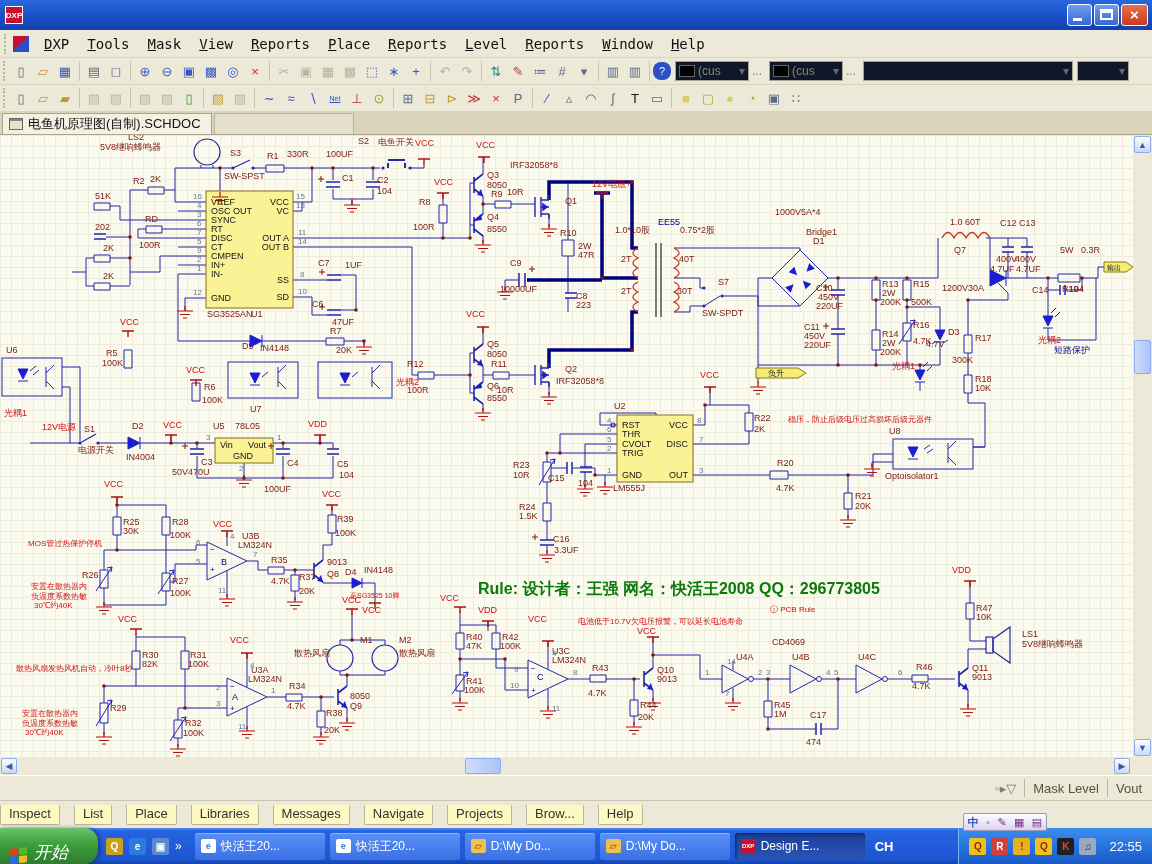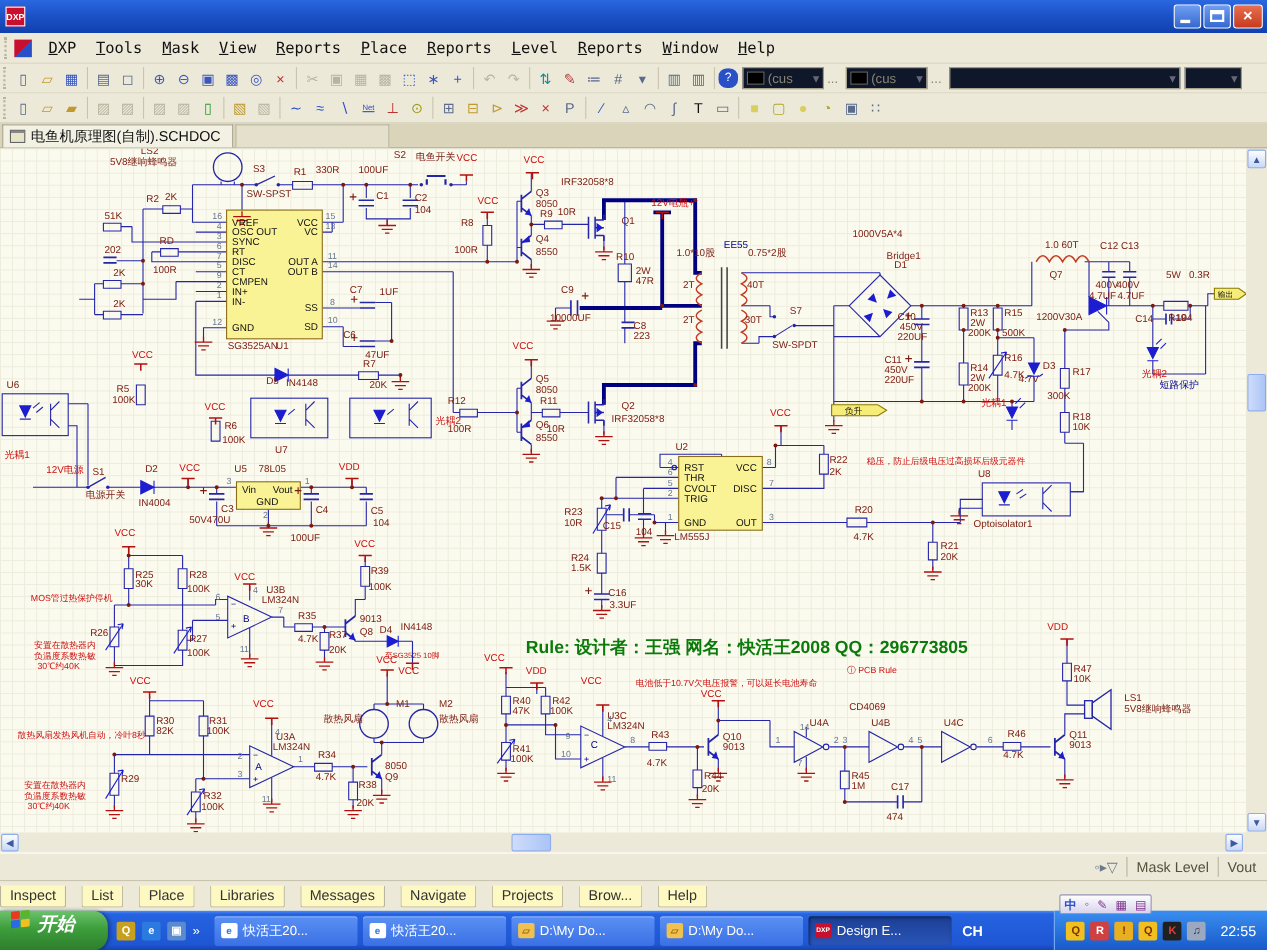--- a/index.html
+++ b/index.html
@@ -51,21 +51,21 @@
 #panelrow .vline{width:1px;height:18px;background:#b8b49e;margin:0 8px}
 
 #statusbar{left:0;top:800px;width:1152px;height:28px;background:#ece9d8;border-top:1px solid #c8c4ae;display:flex;align-items:center;font-size:13px;color:#222}
 #statusleft{padding-left:8px;width:560px}
 #statusleft span{margin-right:26px}
 .ptab{height:20px;border:1px solid #b8b49e;border-top:none;background:#fef9c3;padding:1px 8px 0;margin-right:14px;font-size:13px;color:#333;border-radius:0 0 2px 2px}
 
 #ime{left:963px;top:813px;width:84px;height:18px;background:linear-gradient(180deg,#fdfdff,#d8d4ec);border:1px solid #9a96b8;border-radius:2px;display:flex;align-items:center;justify-content:space-around;font-size:11px;color:#7b2d8b;z-index:9}
 
 #taskbar{left:0;top:828px;width:1152px;height:36px;background:linear-gradient(180deg,#4f8df8 0%,#2663e0 8%,#1e56d4 85%,#1443ae 100%);display:flex;align-items:center}
-#startbtn{width:98px;height:36px;border-radius:0 14px 14px 0;background:linear-gradient(180deg,#6cc26c 0%,#3d9e3c 45%,#2e7d2d 100%);box-shadow:2px 0 4px rgba(0,0,0,.4);display:flex;align-items:flex-start;color:#fff;font-weight:bold;font-style:italic;font-size:17px;padding-left:10px;gap:6px}
+#startbtn{width:98px;height:36px;border-radius:0 14px 14px 0;background:linear-gradient(180deg,#6cc26c 0%,#3d9e3c 45%,#2e7d2d 100%);box-shadow:2px 0 4px rgba(0,0,0,.4);display:flex;align-items:flex-end;color:#fff;font-weight:normal;font-style:italic;font-size:17px;padding-left:10px;gap:6px}
 .flag{width:18px;height:16px;display:grid;grid-template-columns:8px 8px;grid-template-rows:7px 7px;gap:1px;transform:skewY(-6deg)}
 .flag i{border-radius:1px}
 #ql{display:flex;align-items:center;gap:6px;padding:0 8px;color:#fff}
 .qico{width:17px;height:17px;border-radius:2px;font-size:10px;font-weight:bold;color:#fff;display:flex;align-items:center;justify-content:center}
 .task{width:130px;height:27px;margin-left:5px;border-radius:3px;background:linear-gradient(180deg,#5a90f4,#3a70e4);box-shadow:inset 0 1px 0 #8ab2f8;color:#fff;font-size:12px;display:flex;align-items:center;padding:0 6px;gap:5px;white-space:nowrap;overflow:hidden}
 .task.active{background:linear-gradient(180deg,#1b3f96,#2a55b8);box-shadow:inset 1px 1px 3px rgba(0,0,0,.5)}
 .task .tico{width:15px;height:14px;flex:none;border-radius:2px;font-size:9px;font-weight:bold;display:flex;align-items:center;justify-content:center}
 #lang{color:#fff;font-weight:bold;margin:0 10px;font-size:13px}
 #tray{margin-left:auto;height:36px;display:flex;align-items:center;background:linear-gradient(180deg,#3a8ef0,#1859c8);border-left:1px solid #7ab0f8;padding:0 10px;gap:5px}
 .trico{width:17px;height:17px;border-radius:2px;font-size:10px;font-weight:bold;display:flex;align-items:center;justify-content:center;color:#fff}

